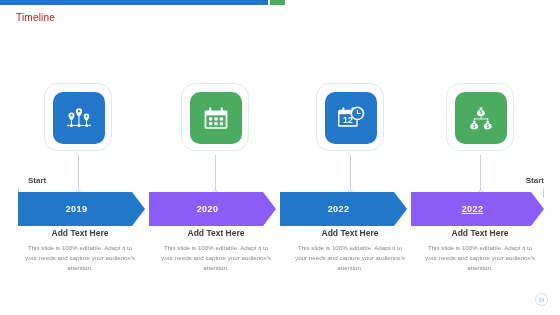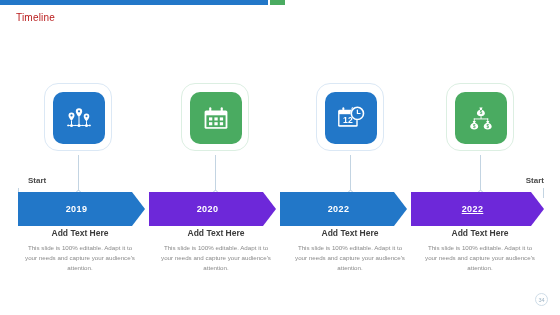--- a/index.html
+++ b/index.html
@@ -126,21 +126,21 @@
     display: flex;
     align-items: center;
     justify-content: center;
     color: #ffffff;
     font-size: 9px;
     font-weight: bold;
     letter-spacing: 0.4px;
     clip-path: polygon(0 0, calc(100% - 13px) 0, 100% 50%, calc(100% - 13px) 100%, 0 100%);
   }
   .arrow.blue  { background: #2277c8; }
-  .arrow.green { background: #6d28d9; }
+  .arrow.green { background: #8b5cf6; }
   .arrow span { margin-right: 10px; }
 
   
   .text-block {
     position: absolute;
     top: 228px;
     width: 132px;
     text-align: center;
   }
   .tb-head {

